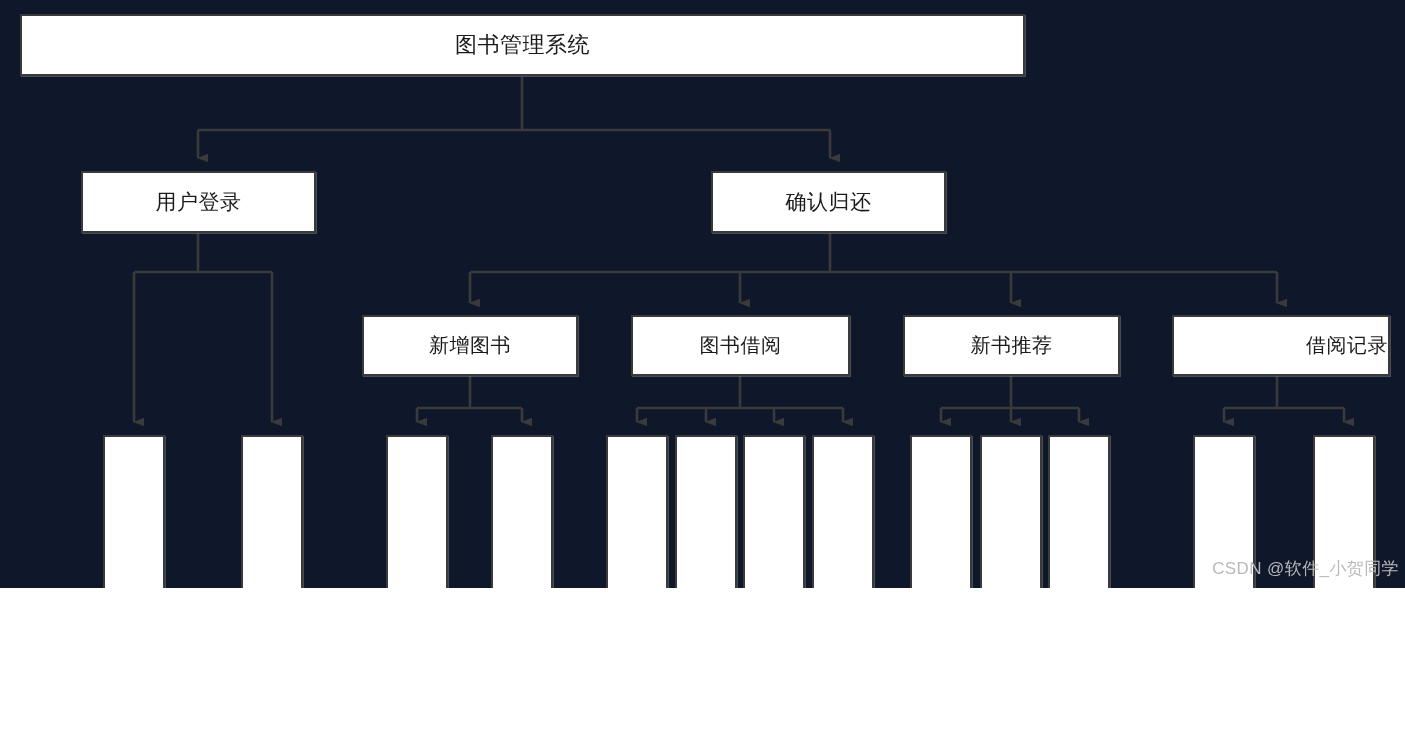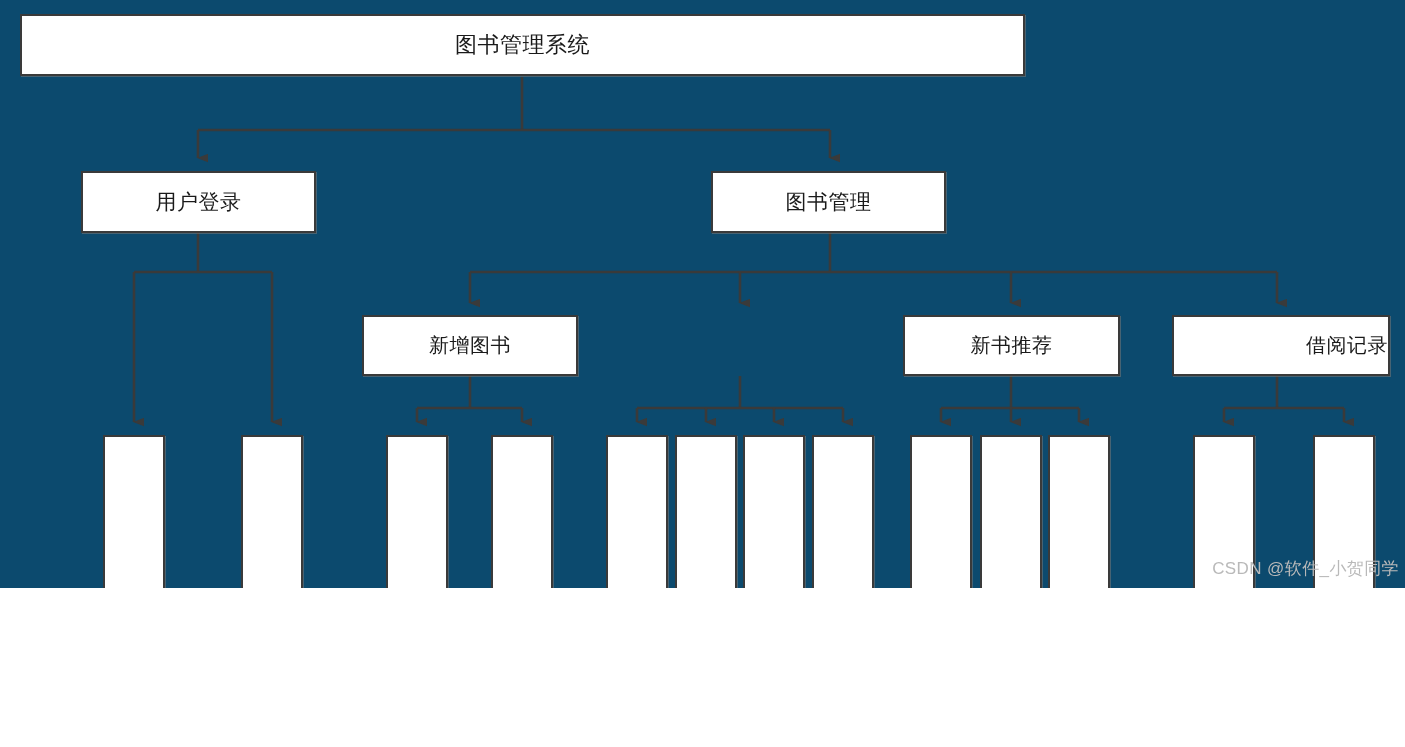--- a/index.html
+++ b/index.html
@@ -8,21 +8,21 @@
     padding: 0;
     background: #ffffff;
   }
   body {
     font-family: "Liberation Sans", "DejaVu Sans", sans-serif;
   }
   #diagram-root {
     position: relative;
     width: 1405px;
     height: 588px;
-    background: #0c4a6e;
+    background: #0f172a;
     overflow: hidden;
   }
   #edges-layer {
     position: absolute;
     left: 0;
     top: 0;
     width: 1405px;
     height: 747px;
     pointer-events: none;
   }
@@ -132,26 +132,29 @@
   </svg>
 
   <div class="node node-root" style="left:20px; top:14px; width:1005px; height:62px;">
     <span class="node-label">图书管理系统</span>
   </div>
 
   <div class="node node-branch" style="left:81px; top:171px; width:235px; height:62px;">
     <span class="node-label">用户登录</span>
   </div>
   <div class="node node-branch" style="left:711px; top:171px; width:235px; height:62px;">
-    <span class="node-label">图书管理</span>
+    <span class="node-label">确认归还</span>
   </div>
 
   <div class="node node-group" style="left:362px; top:315px; width:216px; height:61px;">
     <span class="node-label">新增图书</span>
   </div>
+  <div class="node node-group" style="left:631px; top:315px; width:219px; height:61px;">
+    <span class="node-label">图书借阅</span>
+  </div>
   <div class="node node-group" style="left:903px; top:315px; width:217px; height:61px;">
     <span class="node-label">新书推荐</span>
   </div>
   <div class="node node-group" style="left:1172px; top:315px; width:218px; height:61px;justify-content:flex-end;">
     <span class="node-label">借阅记录</span>
   </div>
 
   <div class="node node-leaf" style="left:103px; top:435px; width:62px; height:299px;">
     <span class="node-label">用户登录</span>
   </div>

